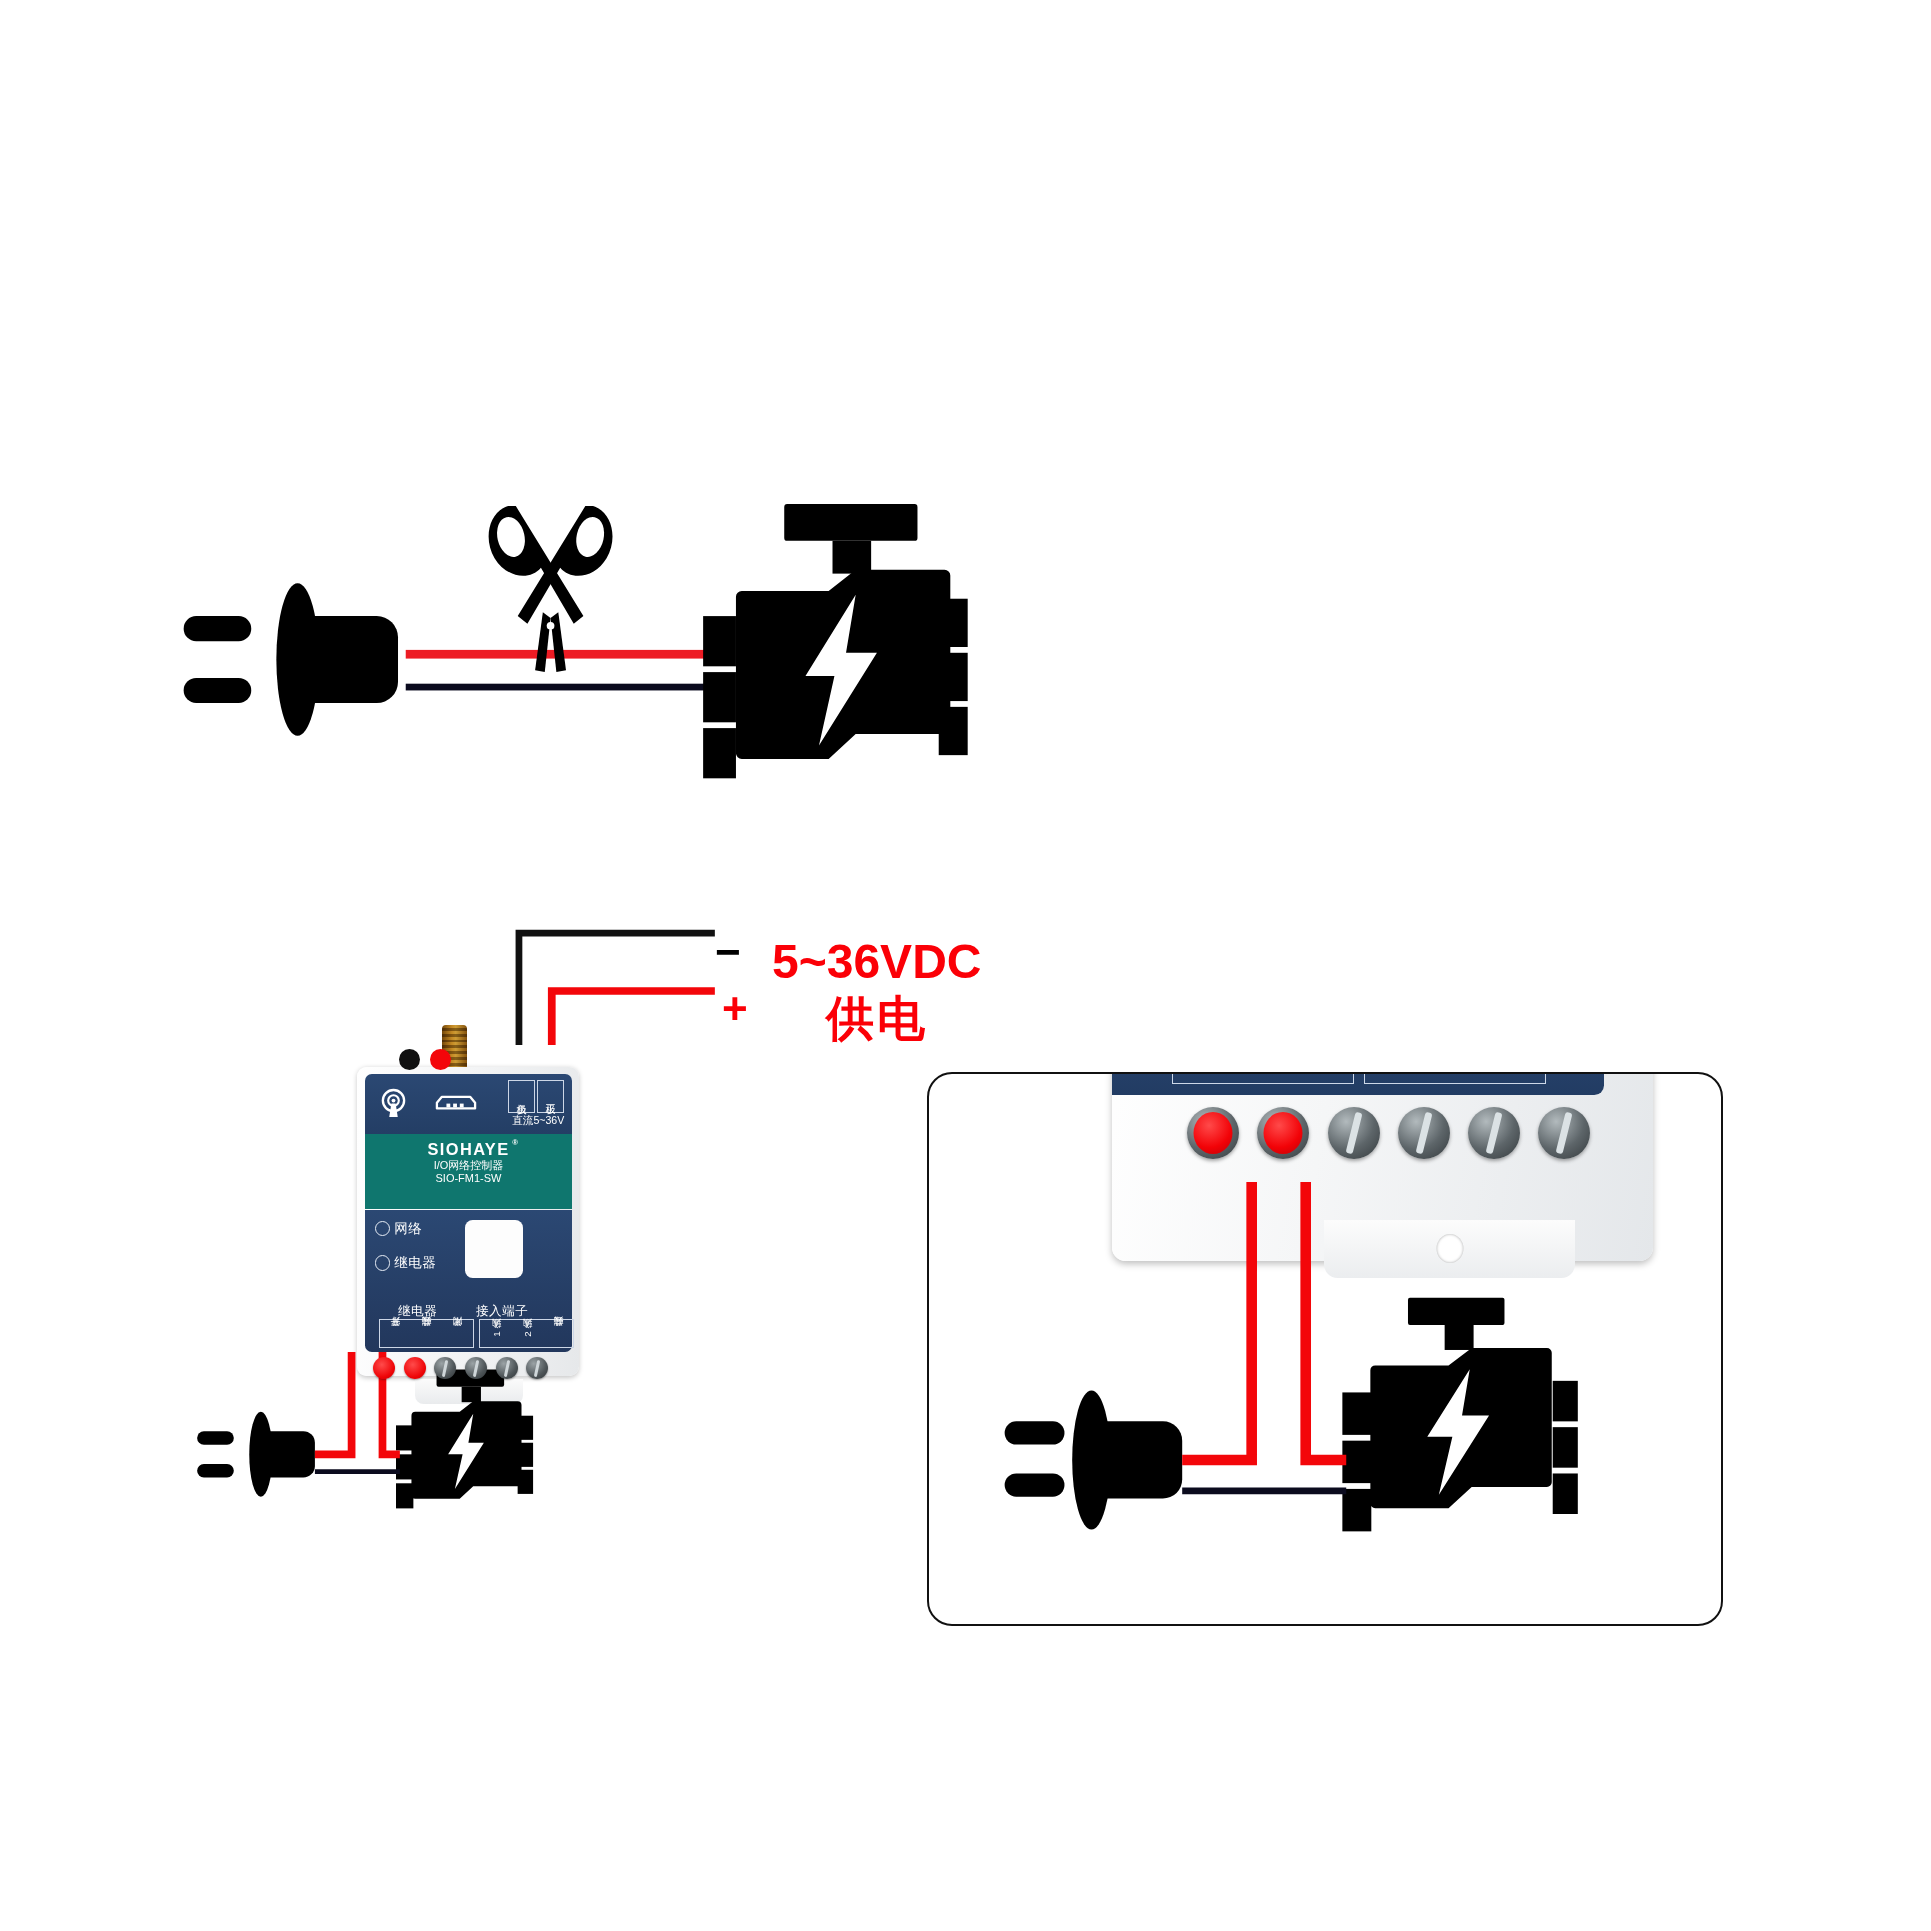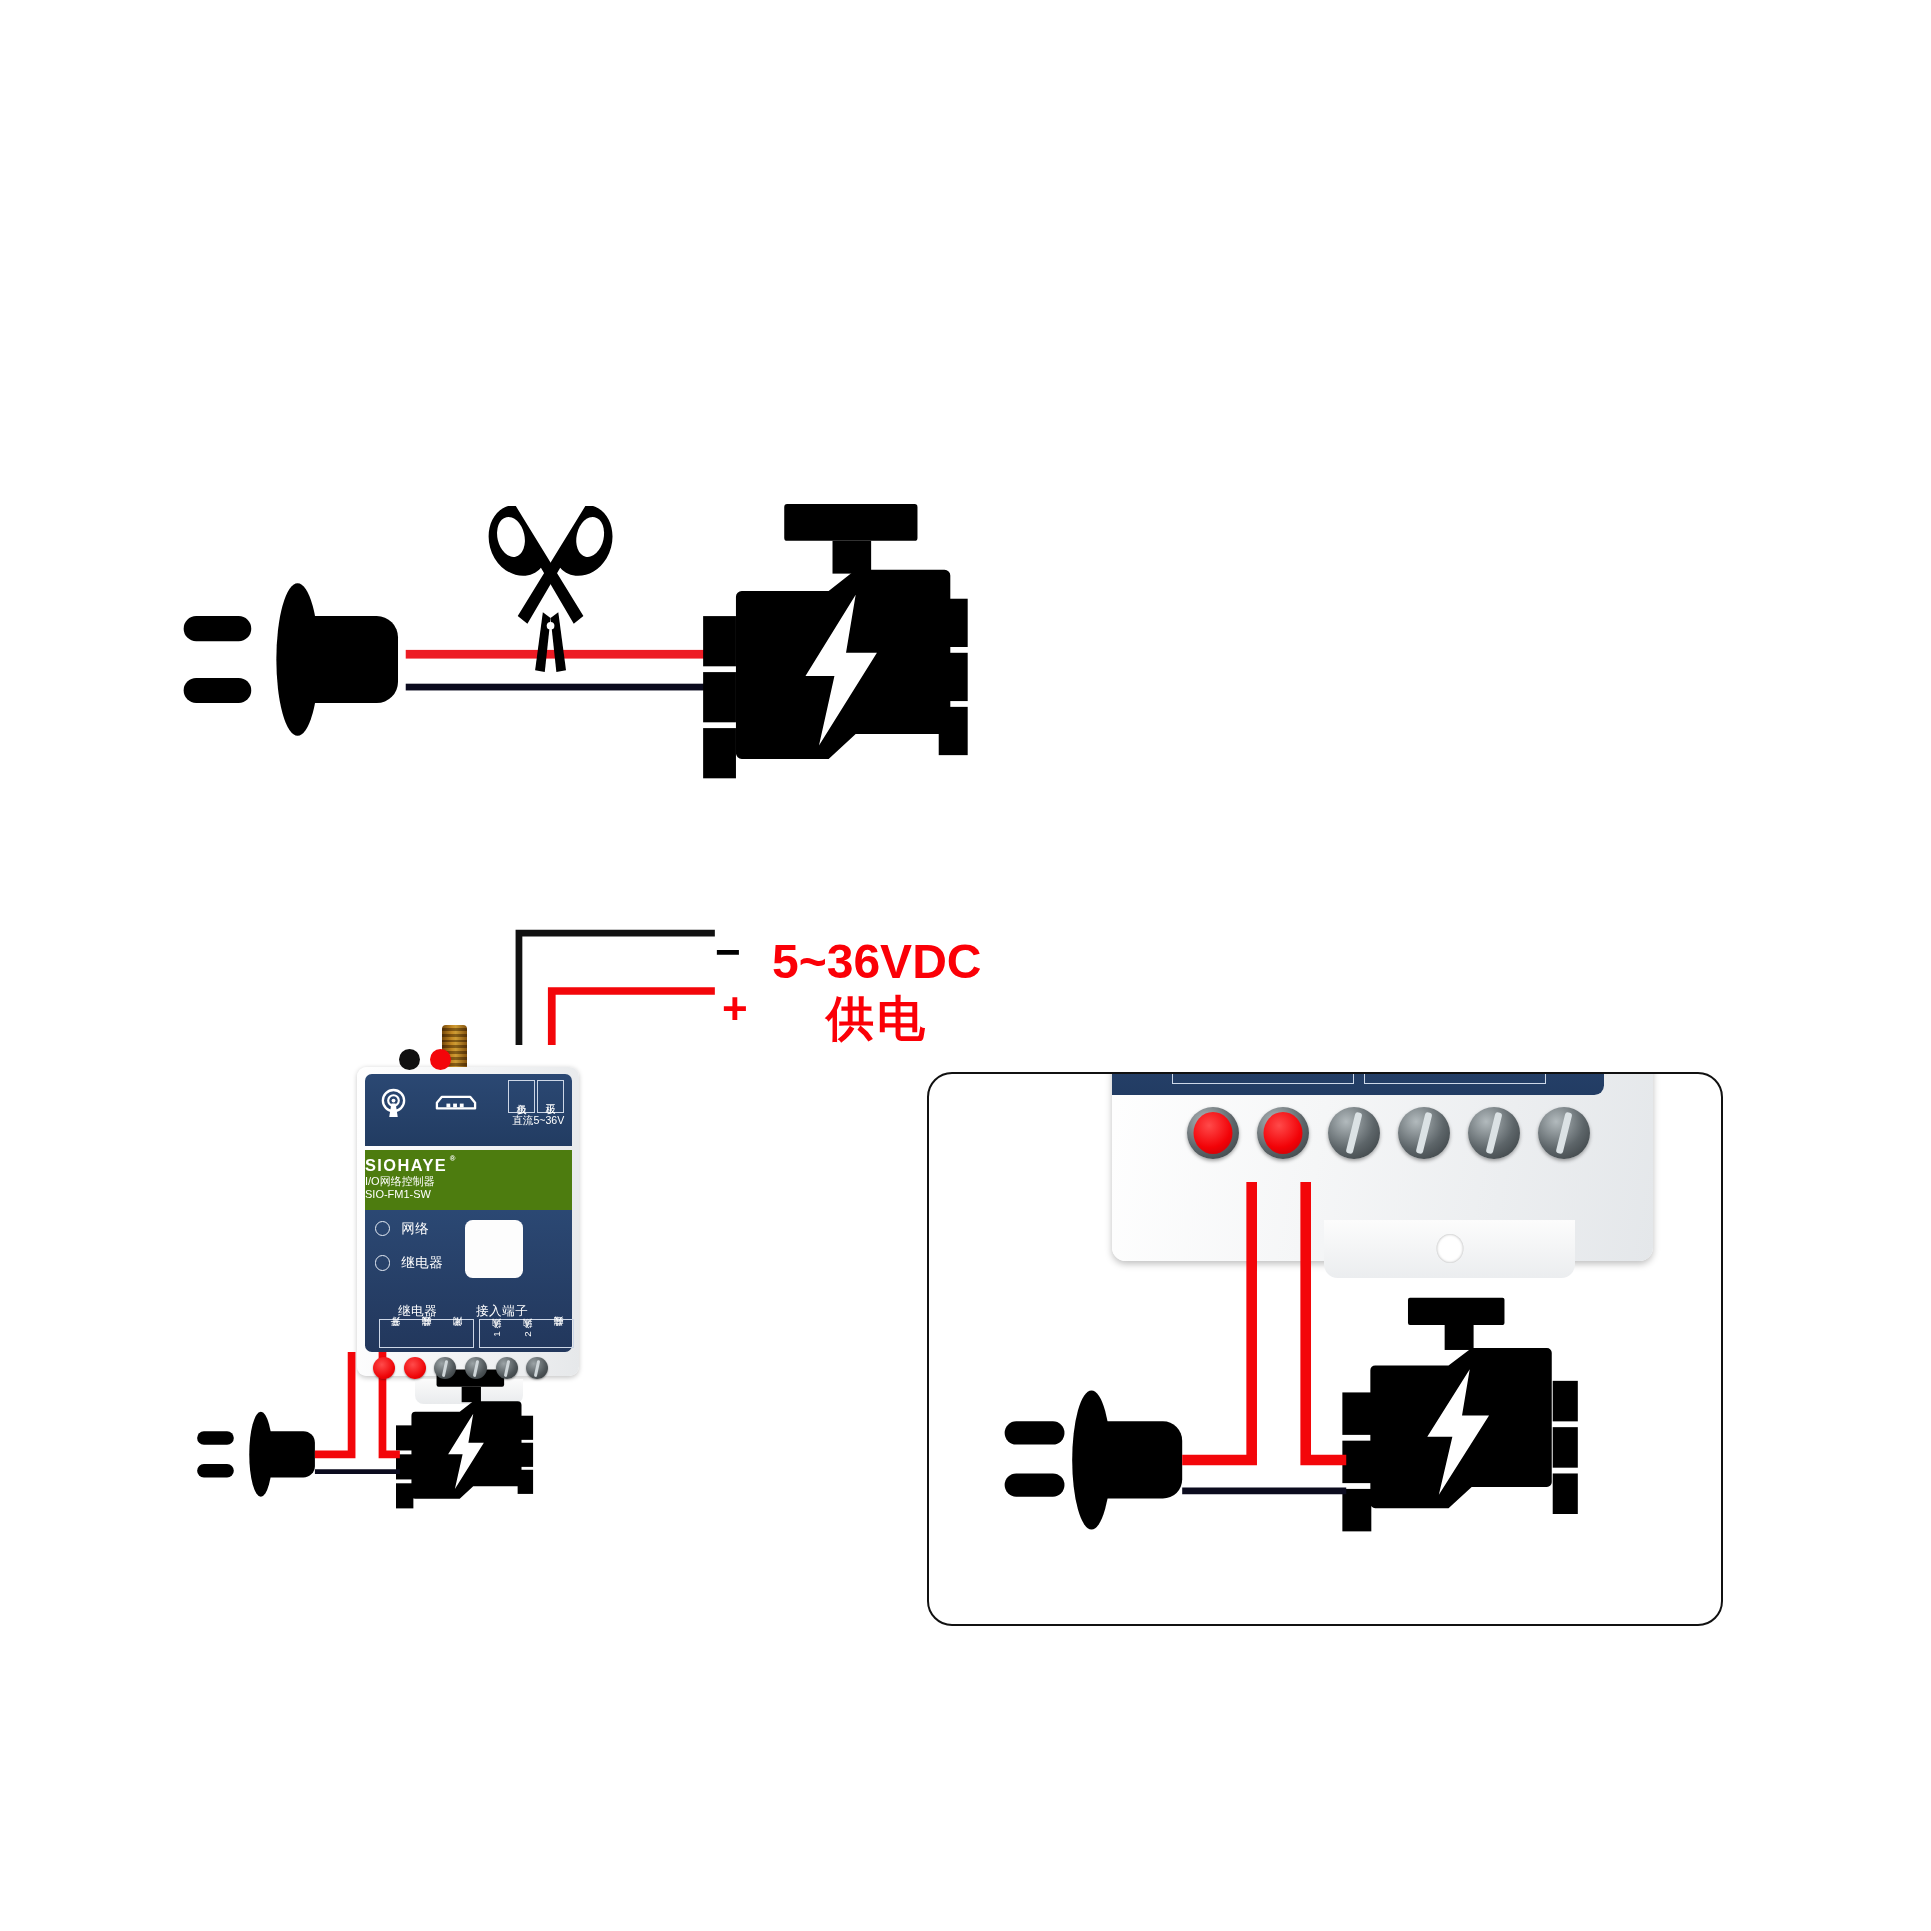--- a/index.html
+++ b/index.html
@@ -103,39 +103,39 @@
     transform: scale(.95);
   }
   .dc-txt {
     position: absolute; right: 7.7px; top: 40px;
     font-size: 10.6px; color: #fff; white-space: nowrap;
   }
 
   .black-band {
     position: absolute; left: 85px; top: 130px;
     width: 207px; height: 75px;
-    background: #4d7c0f;
+    background: #0f766e;
     color: #fff;
-    margin-top: 16px;
+    text-align: center;
   }
   .brand {
     font-size: 16.4px; font-weight: 700; letter-spacing: 1.4px;
     margin-top: 5.8px; position: relative; display: inline-block;
   }
   .brand sup { font-size: 7.7px; position: absolute; top: -1.9px; right: -9.7px; }
   .model-line { font-size: 11px; letter-spacing: 0px; line-height: 1.08; margin-top: 1px;}
 
   .blue-bot {
     position: absolute; left: 85px; top: 206px;
     width: 207px; height: 142px;
     background: linear-gradient(180deg,#2b4873,#22375c);
     border-radius: 0 0 6.8px 6.8px;
   }
   .led-row { position: absolute; left: 9.7px; top: 9.7px; }
-  .led-item { display: flex; align-items: center; gap: 11px; margin-bottom: 16.4px; }
+  .led-item { display: flex; align-items: center; gap: 4px; margin-bottom: 16.4px; }
   .led-ring { width: 13.5px; height: 13.5px; border-radius: 50%; border: 1.9px solid #e7edf6; }
   .led-txt { color: #fff; font-size: 13.5px; letter-spacing: 0.5px; }
   .white-win {
     position: absolute; left: 100px; top: 9.7px;
     width: 58px; height: 58px; background: #fdfdfd; border-radius: 7.7px;
   }
   .grp-hdr {
     position: absolute; color: #fff; font-size: 12.6px; letter-spacing: 0.5px;
   }
   #grp-relay { left: 33px; top: 93px; }

